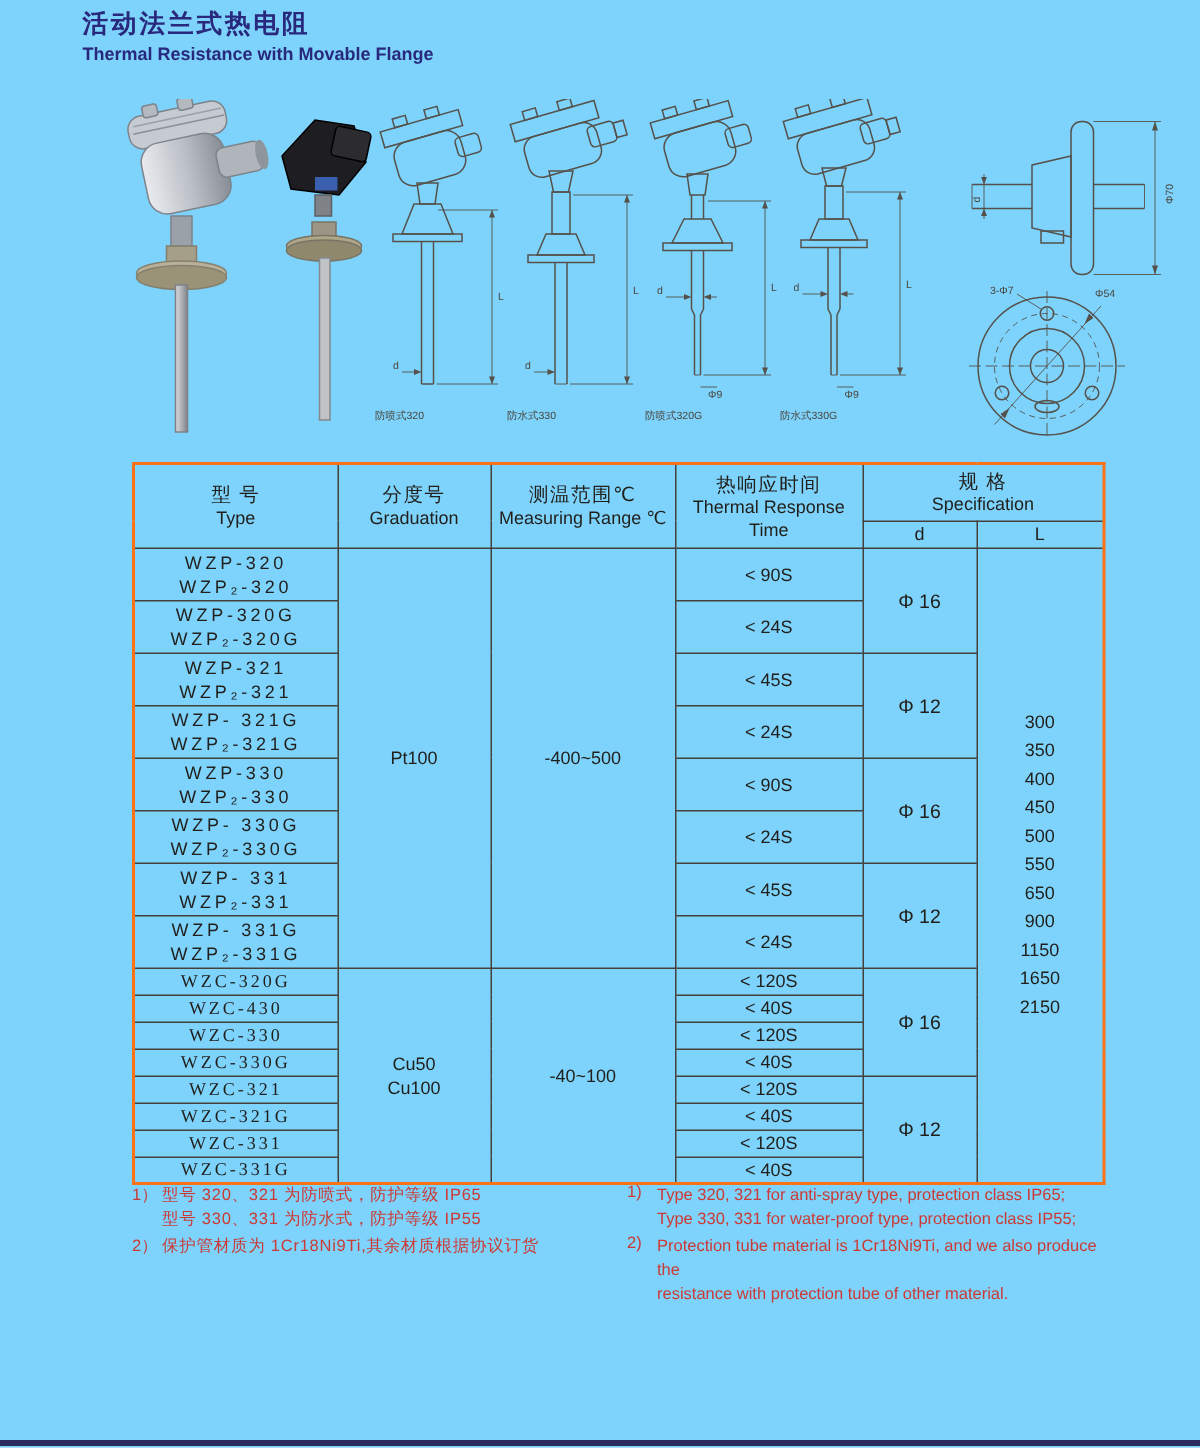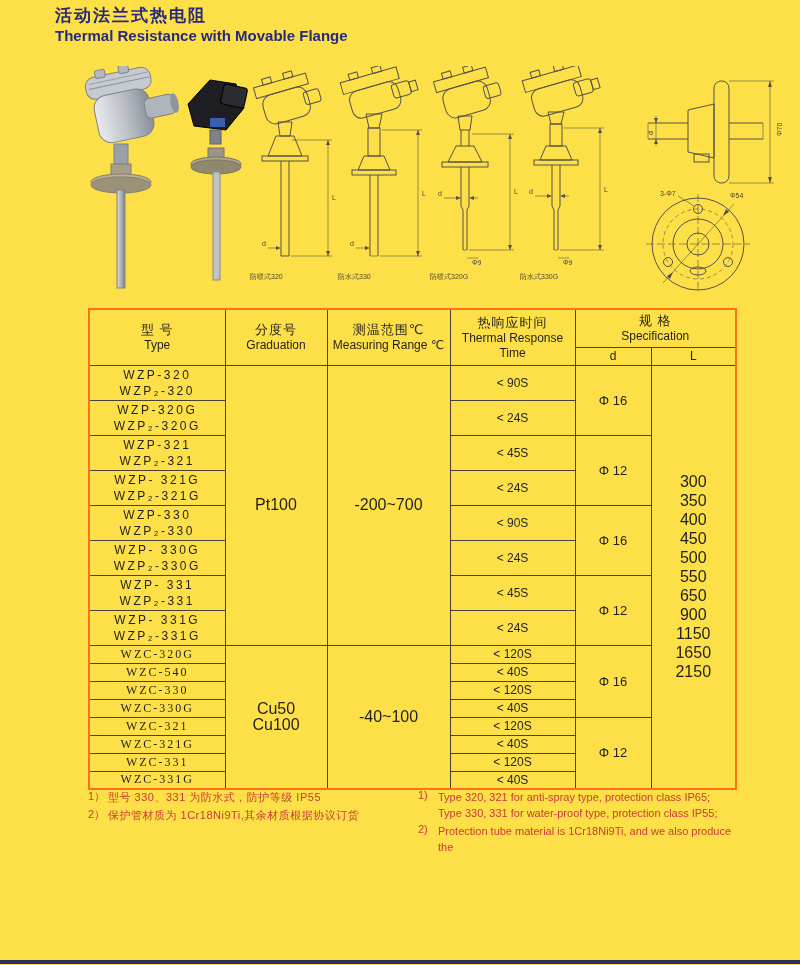--- a/index.html
+++ b/index.html
@@ -1,44 +1,44 @@
 <!DOCTYPE html>
 <html><head>
 <meta charset="utf-8">
 <style>
   html,body{margin:0;padding:0;}
   body{width:800px;height:965px;background:#fdf1d5;font-family:"Liberation Sans","DejaVu Sans",sans-serif;position:relative;overflow:hidden;}
-  .page{position:absolute;inset:0;background:#fde047;}
+  .page{position:absolute;inset:0;background:#7dd3fc;}
   
   .titles{position:absolute;left:55px;top:6px;color:#28287c;}
   .t-zh{font-size:17px;font-weight:bold;letter-spacing:2px;line-height:20px;}
-  .t-en{font-size:15px;font-weight:bold;line-height:20px;}
+  .t-en{font-size:12px;font-weight:bold;line-height:20px;}
   
   .fig{position:absolute;}
   .cap{font-size:7px;color:#4a463c;margin-top:2px;text-align:left;}
   svg{display:block;}
   .ln{stroke:#55514a;fill:none;stroke-width:1;}
   .lnt{stroke:#55514a;fill:none;stroke-width:.6;}
   .dim{font-size:7px;fill:#4a463c;}
   
   table.spec{position:absolute;left:88px;top:308px;width:647px;border-collapse:collapse;table-layout:fixed;border:2px solid #f97316;color:#211f1b;}
   table.spec td,table.spec th{border:1px solid #45413a;text-align:center;vertical-align:middle;padding:0;font-weight:normal;}
   .hzh{font-size:13px;letter-spacing:1px;line-height:17px;}
   .hen{font-size:12px;line-height:15px;}
   tr.hr1{height:38px;}
   tr.hr2{height:18px;}
   tr.rp{height:35px;}
   tr.rc{height:18px;}
   td.models div{font-size:12px;letter-spacing:2.5px;line-height:16px;}
   td.model1{font-size:12px;letter-spacing:2px;font-family:Liberation Serif, serif;}
   td.resp{font-size:12px;margin-left:12px;}
   td.dcol{font-size:13px;}
-  td.gcell{font-size:16px;}
+  td.gcell{font-size:12px;}
   td.gcell div{line-height:16px;}
-  td.lcol div{font-size:16px;line-height:19px;}
+  td.lcol div{font-size:12px;line-height:19px;}
   
   .notes{position:absolute;top:789px;color:#cb3a34;font-size:11px;}
   .notes-zh{left:88px;width:315px;}
   .notes-en{left:418px;width:320px;}
   .note{display:flex;margin-bottom:2px;}
   .note .n{width:20px;flex:0 0 20px;}
   .note .ls div{line-height:16px;}
   .notes-zh .note .ls div{letter-spacing:.5px;}
   
   .bottom-rule{position:absolute;left:0;top:960px;width:800px;height:4px;background:#2c2c5e;}
@@ -310,21 +310,21 @@
         <td class="hen">d</td>
         <td class="hen">L</td>
       </tr>
 
       <tr class="rp">
         <td class="models">
           <div>WZP-320</div>
             <div>WZP₂-320</div>
         </td>
         <td class="gcell" rowspan="8">Pt100</td>
-        <td class="gcell" rowspan="8">-200~700</td>
+        <td class="gcell" rowspan="8">-400~500</td>
         <td class="resp">&lt; 90S</td>
         <td class="dcol" rowspan="2">Φ 16</td>
         <td class="lcol" rowspan="16">
           <div>300</div>
             <div>350</div>
           <div>400</div>
             <div>450</div>
           <div>500</div>
             <div>550</div>
           <div>650</div>
@@ -391,21 +391,21 @@
         <td class="model1">WZC-320G</td>
         <td class="gcell" rowspan="8">
           <div>Cu50</div>
             <div>Cu100</div>
         </td>
         <td class="gcell" rowspan="8">-40~100</td>
         <td class="resp">&lt; 120S</td>
         <td class="dcol" rowspan="4">Φ 16</td>
       </tr>
       <tr class="rc">
-        <td class="model1">WZC-540</td>
+        <td class="model1">WZC-430</td>
         <td class="resp">&lt; 40S</td>
       </tr>
       <tr class="rc">
         <td class="model1">WZC-330</td>
         <td class="resp">&lt; 120S</td>
       </tr>
       <tr class="rc">
         <td class="model1">WZC-330G</td>
         <td class="resp">&lt; 40S</td>
       </tr>
@@ -426,20 +426,21 @@
         <td class="model1">WZC-331G</td>
         <td class="resp">&lt; 40S</td>
       </tr>
     </tbody>
   </table>
 
   <div class="notes notes-zh">
     <div class="note">
       <span class="n">1）</span>
       <span class="ls">
+        <div>型号 320、321 为防喷式，防护等级 IP65</div>
         <div>型号 330、331 为防水式，防护等级 IP55</div>
       </span>
     </div>
     <div class="note">
       <span class="n">2）</span>
       <span class="ls">
         <div>保护管材质为 1Cr18Ni9Ti,其余材质根据协议订货</div>
       </span>
     </div>
   </div>
@@ -449,18 +450,19 @@
       <span class="n">1)</span>
       <span class="ls">
         <div>Type 320, 321 for anti-spray type, protection class IP65;</div>
         <div>Type 330, 331 for water-proof type, protection class IP55;</div>
       </span>
     </div>
     <div class="note">
       <span class="n">2)</span>
       <span class="ls">
         <div>Protection tube material is 1Cr18Ni9Ti, and we also produce the</div>
+        <div>resistance with protection tube of other material.</div>
       </span>
     </div>
   </div>
 
   <div class="bottom-rule"></div>
 </div>
 
 </body></html>

